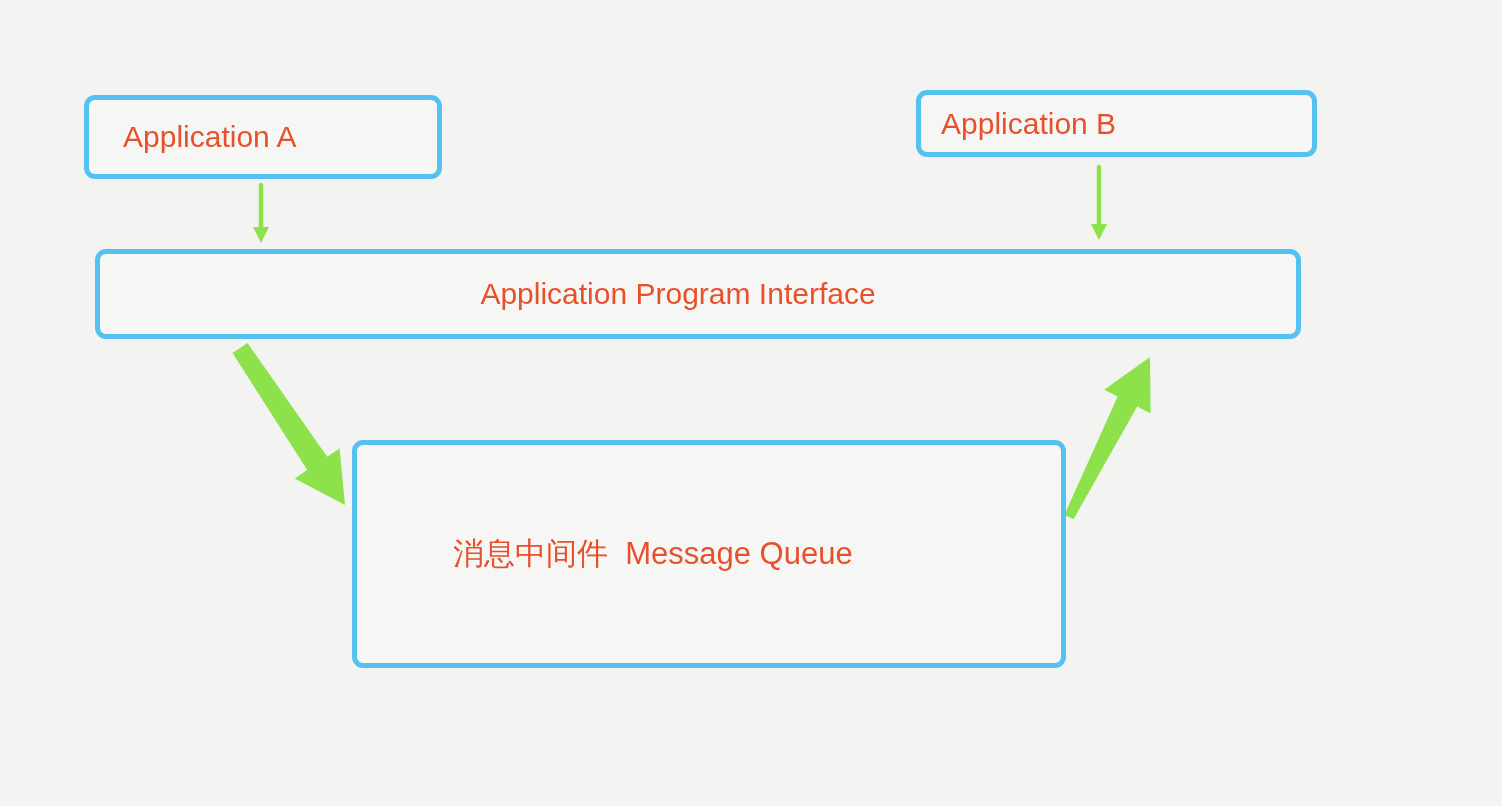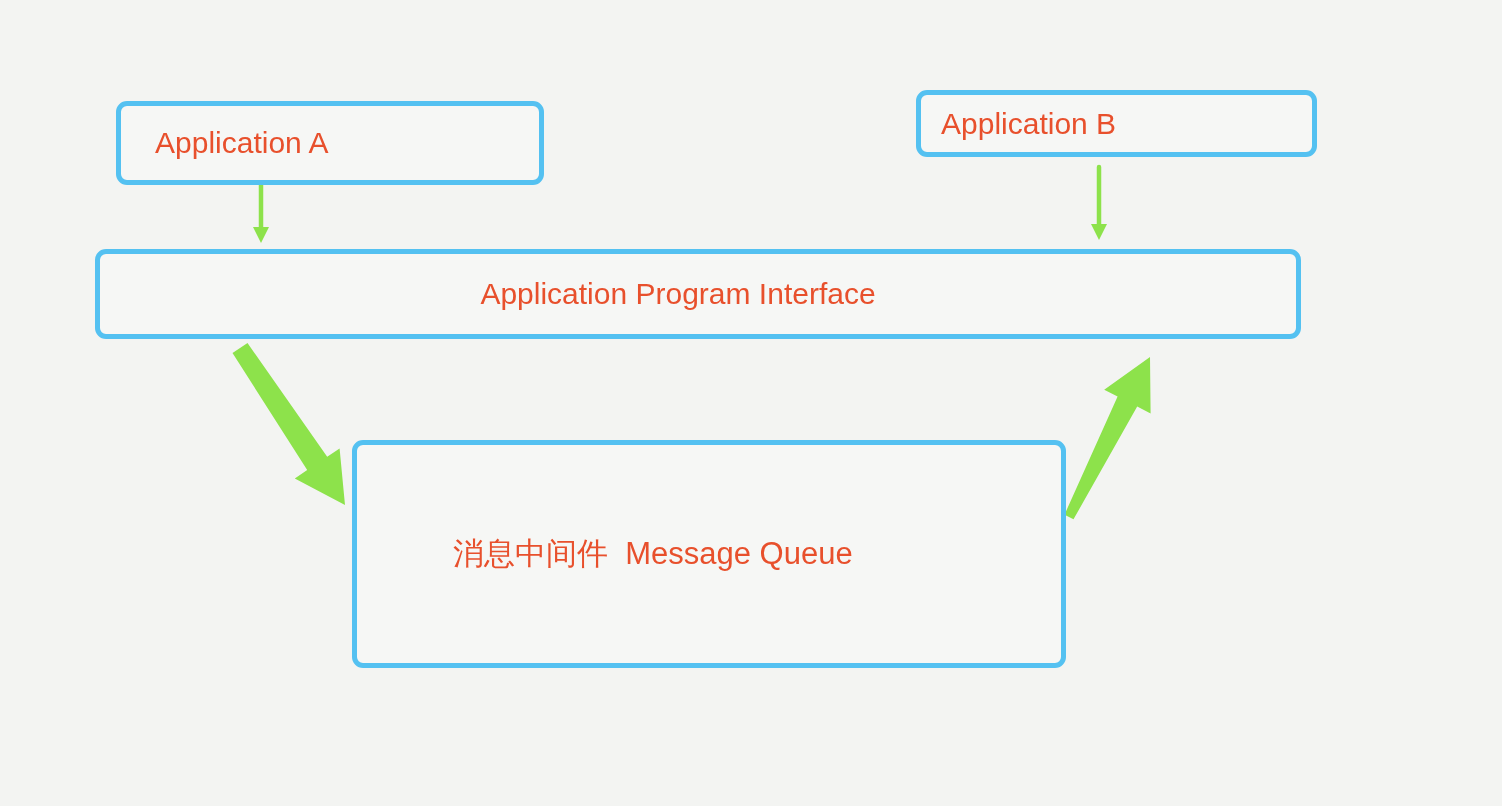--- a/index.html
+++ b/index.html
@@ -19,21 +19,21 @@
     position: absolute;
     box-sizing: border-box;
     border: 5px solid #54C1F1;
     border-radius: 11px;
     background: #F6F7F5;
     color: #E8502C;
     display: flex;
     align-items: center;
     font-size: 30px;
   }
-  .node-app-a { left: 116px; top: 95px;  width: 428px;  height: 84px; padding-left: 34px; margin-top: 6px; }
+  .node-app-a { left: 84px; top: 95px;  width: 358px;  height: 84px; padding-left: 34px; }
   .node-app-b { left: 897px; top: 90px;  width: 401px;  height: 67px; padding-left: 20px; margin-left: 19px; }
   .node-api   { left: 95px;  top: 249px; width: 1206px; height: 90px; justify-content: center; padding-right: 40px; }
   .node-mq    { left: 352px; top: 440px; width: 714px;  height: 228px; padding-left: 96px; font-size: 31px; }
   .node-label { white-space: pre; }
 </style>
 </head>
 <body>
 
 <div class="canvas">
 

